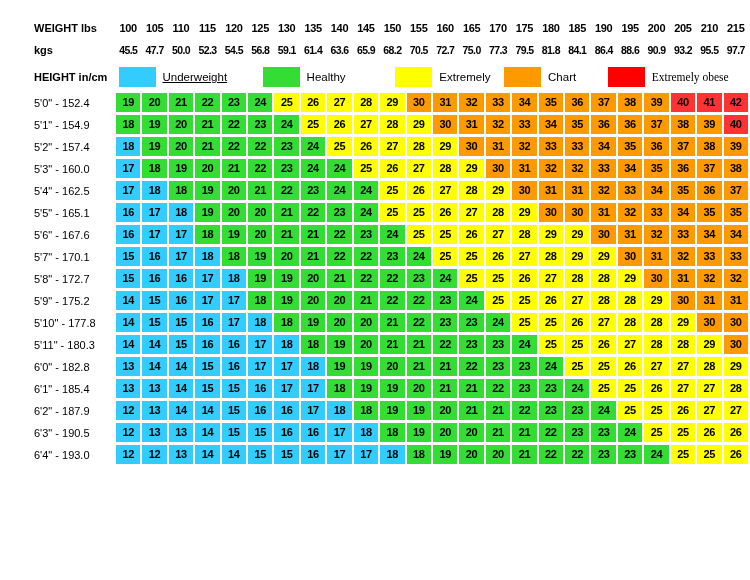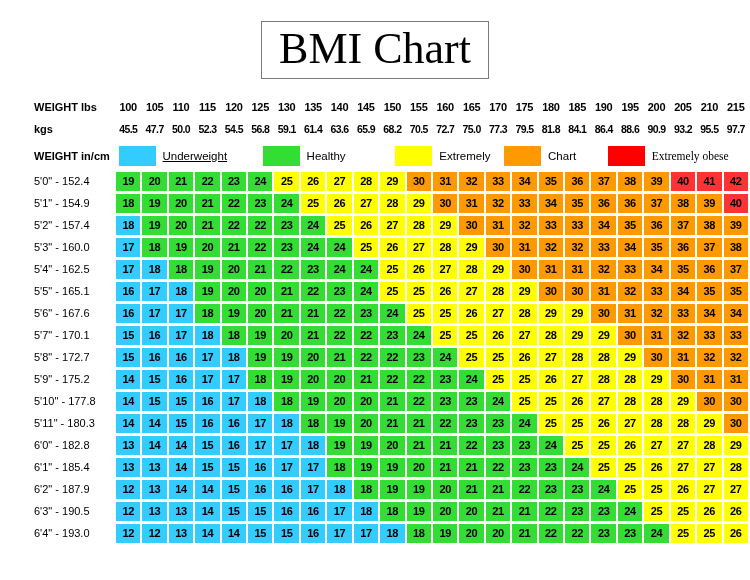--- a/index.html
+++ b/index.html
@@ -26,40 +26,35 @@
   .legend-swatch{width:37px;height:20px;flex:0 0 auto;}
   .legend-label{font-size:11.5px;white-space:nowrap;}
   .cell{height:19px;line-height:19px;text-align:center;font-size:11px;font-weight:bold;
         letter-spacing:-0.3px;}
 </style>
 </head>
 <body>
 
 <div class="page">
 
-  <div class="title-wrap">
-    <div class="title-box">
-      <span class="title-text">BMI Chart</span>
-    </div>
-  </div>
 
   <div class="tbl">
 
     <div class="trow hdr-row">
       <div class="rlabel bold">WEIGHT lbs</div>
       <div id="lbs-cells" style="display:contents"><div class="hcell">100</div><div class="hcell">105</div><div class="hcell">110</div><div class="hcell">115</div><div class="hcell">120</div><div class="hcell">125</div><div class="hcell">130</div><div class="hcell">135</div><div class="hcell">140</div><div class="hcell">145</div><div class="hcell">150</div><div class="hcell">155</div><div class="hcell">160</div><div class="hcell">165</div><div class="hcell">170</div><div class="hcell">175</div><div class="hcell">180</div><div class="hcell">185</div><div class="hcell">190</div><div class="hcell">195</div><div class="hcell">200</div><div class="hcell">205</div><div class="hcell">210</div><div class="hcell">215</div></div>
     </div>
 
     <div class="trow hdr-row">
       <div class="rlabel bold">kgs</div>
       <div id="kgs-cells" style="display:contents"><div class="kcell">45.5</div><div class="kcell">47.7</div><div class="kcell">50.0</div><div class="kcell">52.3</div><div class="kcell">54.5</div><div class="kcell">56.8</div><div class="kcell">59.1</div><div class="kcell">61.4</div><div class="kcell">63.6</div><div class="kcell">65.9</div><div class="kcell">68.2</div><div class="kcell">70.5</div><div class="kcell">72.7</div><div class="kcell">75.0</div><div class="kcell">77.3</div><div class="kcell">79.5</div><div class="kcell">81.8</div><div class="kcell">84.1</div><div class="kcell">86.4</div><div class="kcell">88.6</div><div class="kcell">90.9</div><div class="kcell">93.2</div><div class="kcell">95.5</div><div class="kcell">97.7</div></div>
     </div>
 
     <div class="trow legend-row">
-      <div class="rlabel bold">WEIGHT in/cm</div>
+      <div class="rlabel bold">HEIGHT in/cm</div>
       <div class="legend-area" id="legend-area">
           <div class="legend-item" style="left: 0.4%; text-decoration: underline;">
             <div class="legend-swatch" style="background: rgb(51, 204, 255);"></div>
             <div class="legend-label">Underweight</div>
           </div>
           <div class="legend-item" style="left: 23.2%;">
             <div class="legend-swatch" style="background: rgb(51, 221, 51);"></div>
             <div class="legend-label">Healthy</div>
           </div>
           <div class="legend-item" style="left: 44.2%;">

